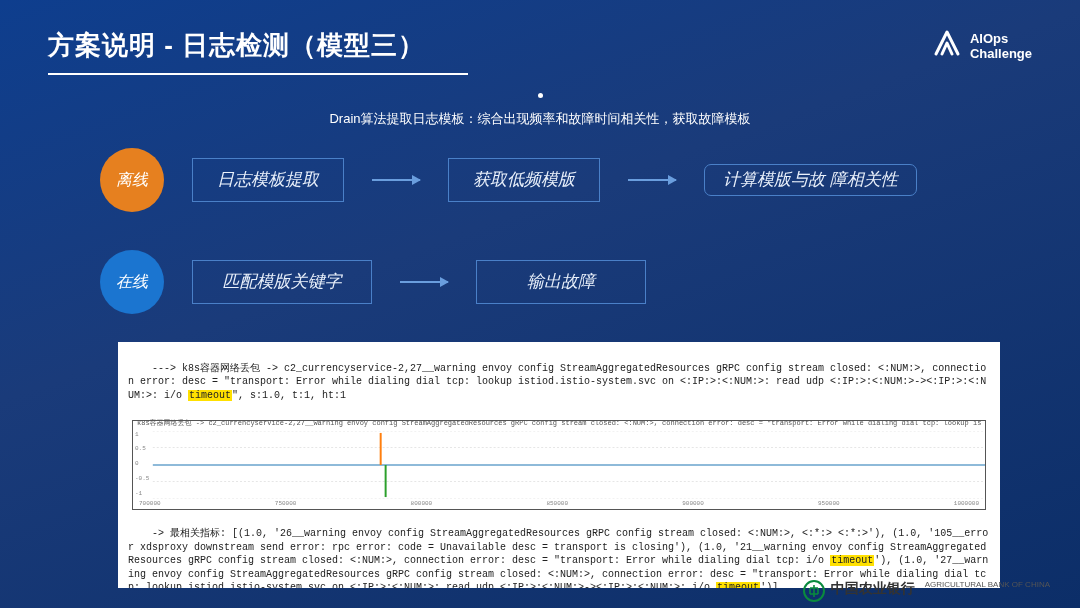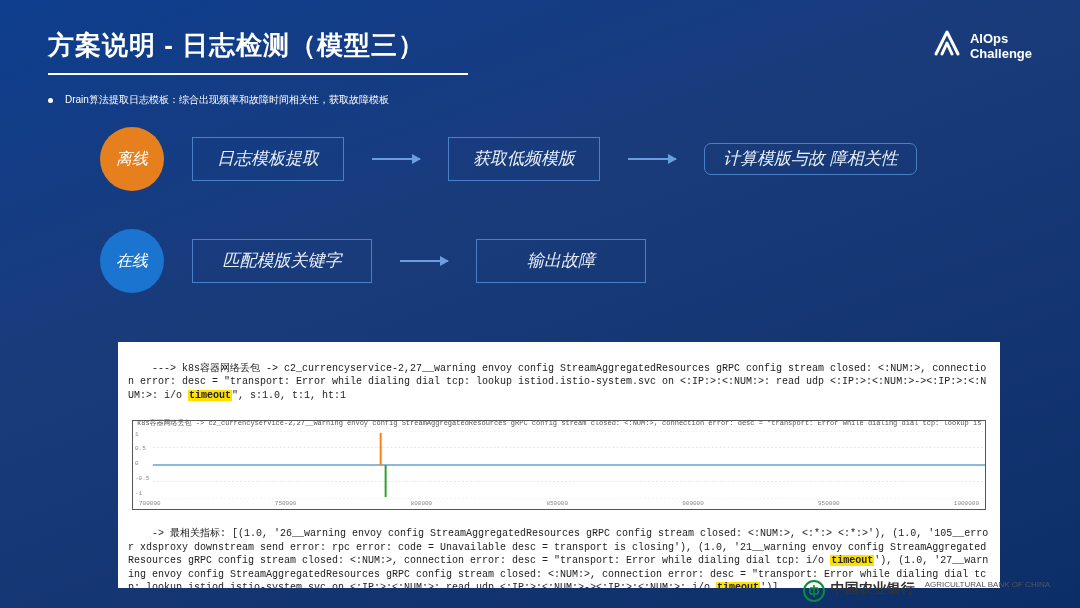--- a/index.html
+++ b/index.html
@@ -38,21 +38,22 @@
   .logo-top .mark {
     font-size: 28px;
     font-weight: bold;
   }
   .logo-top .txt { font-size: 13px; line-height: 1.1; font-weight: 600; }
   .bullet-row {
     padding: 18px 48px 0 48px;
     display: flex;
     align-items: center;
     gap: 12px;
-    font-size: 10px;
+    font-size: 13px;
+    flex-direction: column;
   }
   .bullet-dot {
     width: 5px; height: 5px; border-radius: 50%;
     background: #fff;
   }
   .flow-area {
     padding: 20px 48px 0 100px;
     display: flex;
     flex-direction: column;
     gap: 38px;
@@ -108,21 +109,21 @@
     bottom: 20px;
     background: #fff;
     color: #222;
     font-family: "Courier New", monospace;
     font-size: 10px;
     line-height: 1.35;
     padding: 6px 10px;
     overflow: hidden;
   }
   .log-panel .line { white-space: pre-wrap; word-break: break-all; }
-  .hl { background: #ffe000; font-weight: bold; padding: 0 1px; }
+  .hl { background: #ffe000; font-weight: normal; padding: 0 1px; }
   .mini-chart {
     margin: 4px 4px;
     height: 90px;
     border: 1px solid #555;
     position: relative;
     background: #fff;
   }
   .mini-chart .caption {
     position: absolute;
     top: -2px; left: 4px; right: 4px;

